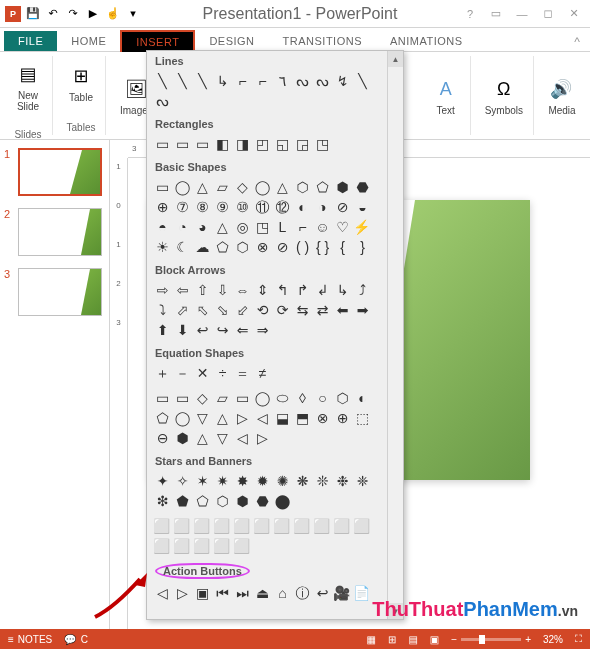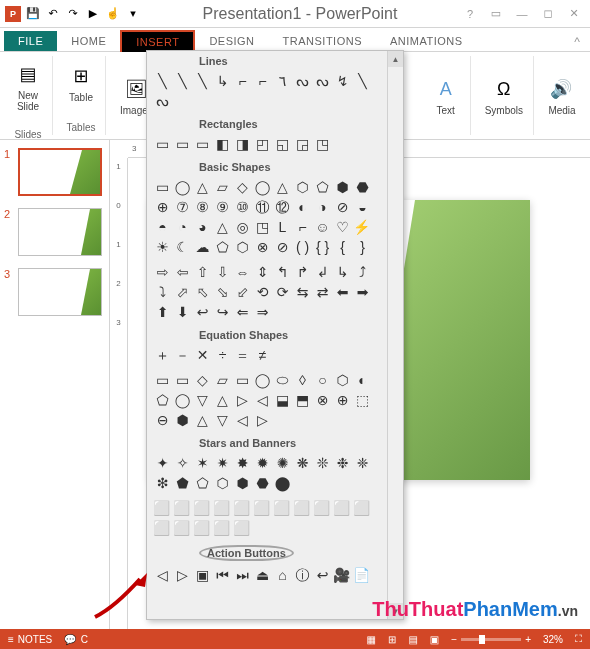--- a/index.html
+++ b/index.html
@@ -29,26 +29,26 @@
 .big-btn-label { font-size: 10px; color: #444; text-align: center; line-height: 1.1; }
 
 .shapes-btn { display: inline-flex; align-items: center; gap: 4px; border: 2px solid #d24726; border-radius: 2px; padding: 2px 8px; background: #fbe5d6; cursor: pointer; font-size: 11px; }
 .shapes-btn .chev { font-size: 8px; }
 
 .shapes-dropdown { position: absolute; top: 50px; left: 146px; width: 258px; height: 570px; background: #efefef; border: 1px solid #c0c0c0; box-shadow: 2px 2px 6px rgba(0,0,0,0.25); z-index: 100; overflow: hidden; font-size: 11px; }
 .sd-scroll { position: absolute; right: 0; top: 0; bottom: 0; width: 16px; background: #f0f0f0; border-left: 1px solid #d0d0d0; }
 .sd-scroll-up, .sd-scroll-down { height: 16px; background: #e0e0e0; display: flex; align-items: center; justify-content: center; font-size: 8px; color: #666; cursor: pointer; }
 .sd-scroll-down { position: absolute; bottom: 0; left: 0; right: 0; }
 .sd-content { padding-right: 16px; }
-.sd-cat { padding: 4px 8px 2px; font-weight: bold; color: #555; background: #efefef; margin-left: 44px; }
+.sd-cat { padding: 4px 8px 2px; font-weight: bold; color: #555; background: #efefef; }
 .sd-cat.first { border-top: none; }
 .sd-shapes { display: flex; flex-wrap: wrap; padding: 2px 6px 4px; gap: 1px; background:#efefef;}
 .sd-shape { width: 19px; height: 19px; display: flex; align-items: center; justify-content: center; font-size: 14px; color: #333; cursor: pointer; line-height: 1; }
 
-.action-highlight { display: inline-block; border: 2px solid #a3a3a3; border-radius: 50%/60%; padding: 0px 6px; }
+.action-highlight { display: inline-block; border: 2px solid #d946ef; border-radius: 50%/60%; padding: 0px 6px; }
 
 .workspace { position: absolute; top: 140px; left: 0; right: 0; bottom: 20px; display: flex; background: #fff; }
 .slide-panel { width: 110px; border-right: 1px solid #d4d4d4; padding: 8px 4px; }
 .thumb { display: flex; gap: 4px; margin-bottom: 12px; cursor: pointer; }
 .thumb-num { font-size: 11px; color: #d24726; width: 10px; }
 .thumb-img { width: 84px; height: 48px; border: 1px solid #c0c0c0; background: #fff; position: relative; overflow: hidden; }
 .thumb.active .thumb-img { border: 2px solid #d24726; }
 .green-shape { position: absolute; right: -10px; top: 0; bottom: 0; width: 40px; background: linear-gradient(135deg, #7cb342 0%, #558b2f 100%); clip-path: polygon(30% 0, 100% 0, 100% 100%, 0 100%); }
 .green-shape.small { width: 30px; }
 
@@ -240,20 +240,21 @@
         <div class="sd-shape">☁</div>
         <div class="sd-shape">⬠</div>
         <div class="sd-shape">⬡</div>
         <div class="sd-shape">⊗</div>
         <div class="sd-shape">⊘</div>
         <div class="sd-shape">( )</div>
         <div class="sd-shape">{ }</div>
         <div class="sd-shape">{</div>
         <div class="sd-shape">}</div>
       </div>
+      <div class="sd-cat">Block Arrows</div>
       <div class="sd-shapes">
         <div class="sd-shape">⇨</div>
         <div class="sd-shape">⇦</div>
         <div class="sd-shape">⇧</div>
         <div class="sd-shape">⇩</div>
         <div class="sd-shape">⇔</div>
         <div class="sd-shape">⇕</div>
         <div class="sd-shape">↰</div>
         <div class="sd-shape">↱</div>
         <div class="sd-shape">↲</div>

